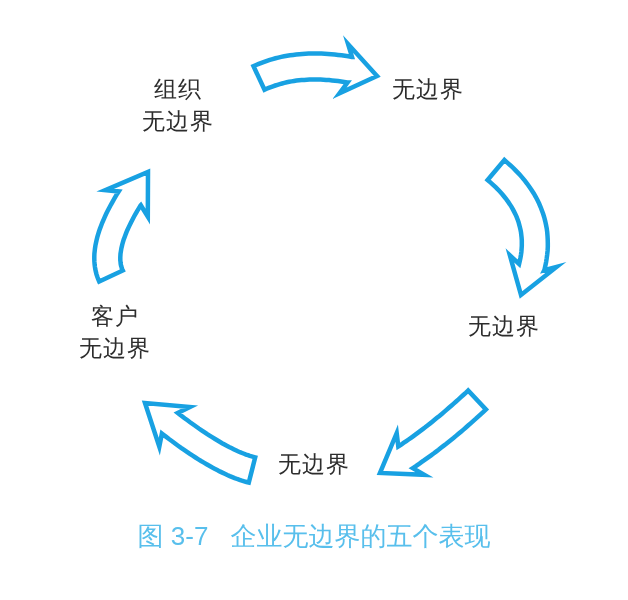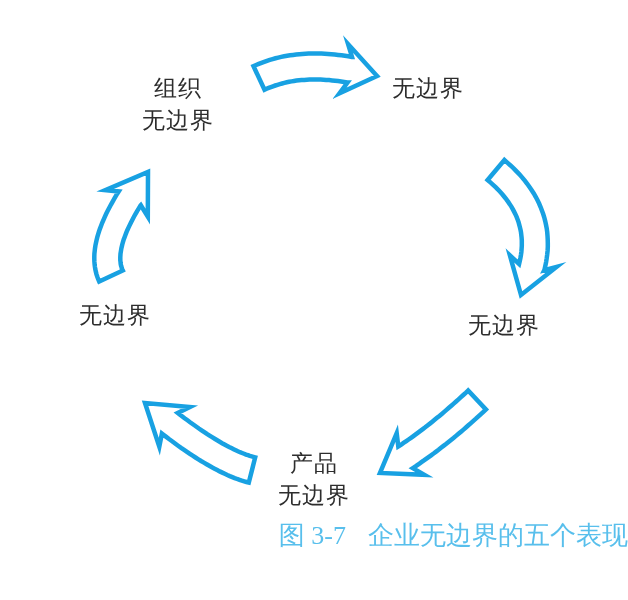--- a/index.html
+++ b/index.html
@@ -6,21 +6,21 @@
     margin: 0;
     padding: 0;
     background: #ffffff;
   }
   .canvas {
     position: relative;
     width: 628px;
     height: 600px;
     background: var(--bg-color, #ffffff);
     overflow: hidden;
-    font-family: Liberation Serif, serif;
+    font-family: Liberation Sans, sans-serif;
   }
   .arrows-layer {
     position: absolute;
     left: 0;
     top: 0;
   }
   .arrow {
     fill: #ffffff;
     stroke: var(--arrow-stroke, #18a1e2);
     stroke-width: 4.5;
@@ -34,21 +34,21 @@
     color: var(--node-text, #2d2d2d);
     font-size: 23px;
     line-height: 32px;
     letter-spacing: 1px;
   }
   .caption {
     position: absolute;
     left: 0;
     top: 520px;
     width: 628px;
-    text-align: right;
+    text-align: center;
     color: var(--caption-text, #58bfec);
     font-size: 26px;
     line-height: 32px;
   }
   .caption .cap-label {
     margin-right: 22px;
   }
 </style>
 </head>
 <body>
@@ -70,25 +70,25 @@
 
   <div class="node" style="left:328px; top:73px">
     <div>无边界</div>
   </div>
 
   <div class="node" style="left:404px; top:310px">
     <div>无边界</div>
   </div>
 
   <div class="node" style="left:214px; top:448px">
-    <div>产品</div>
     <div>无边界</div>
   </div>
 
   <div class="node" style="left:15px; top:300px">
+    <div>客户</div>
     <div>无边界</div>
   </div>
 
   <div class="caption">
     <span class="cap-label">图 3-7</span><span>企业无边界的五个表现</span>
   </div>
 
 </div>
 
 </body></html>

